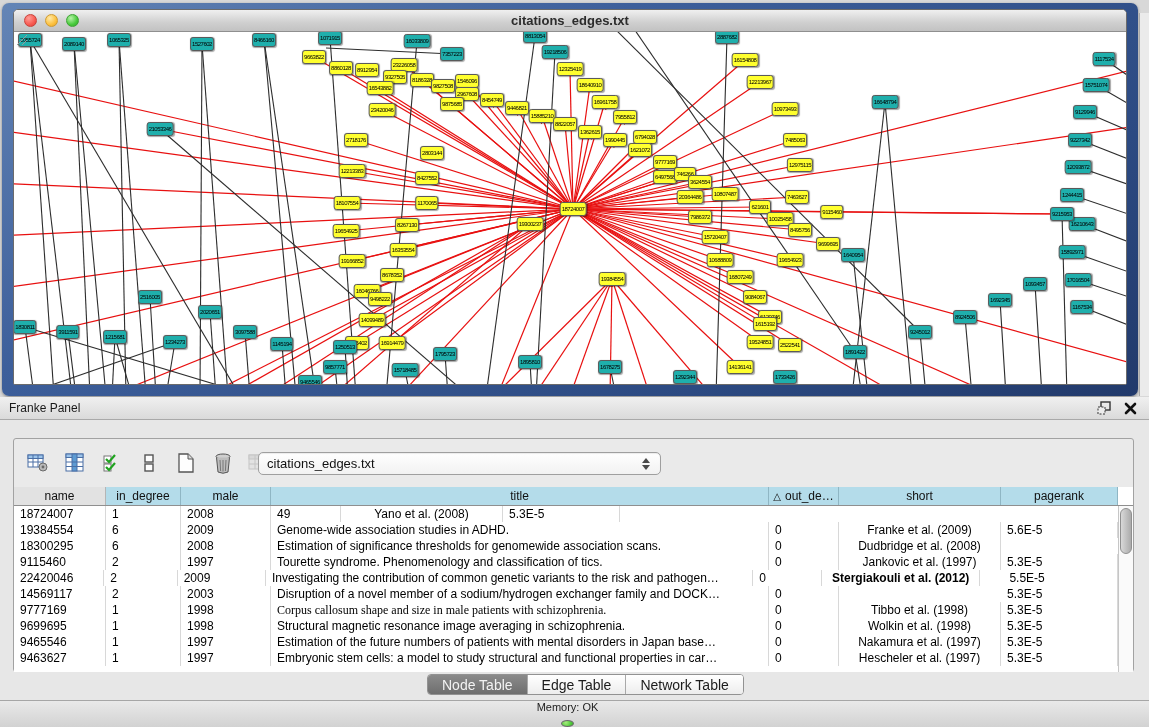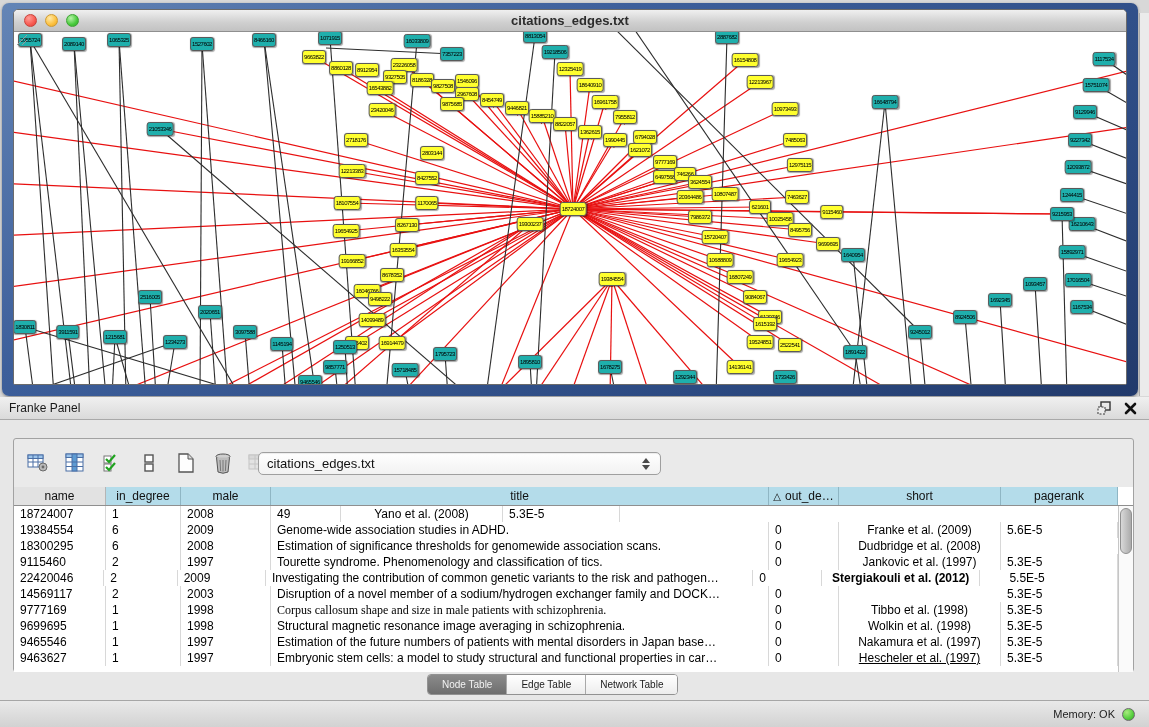--- a/index.html
+++ b/index.html
@@ -57,26 +57,26 @@
   .th.gray { background:#e2e2e2; border-right:1px solid #b5b5b5; }
   .tbl-rows { position:absolute; left:0; top:19px; width:1104px; height:160px; overflow:hidden; }
   .tr { display:flex; height:16px; }
   .td { font-size:12px; color:#000; line-height:16px; padding-left:6px; border-right:1px solid #d8d8d8; overflow:hidden; white-space:nowrap; }
   .td.center { text-align:center; padding-left:0; }
   .vscroll { position:absolute; right:0; top:19px; width:15px; height:166px; background:#fafafa; border-left:1px solid #c6c6c6; }
   .vthumb { position:absolute; left:1px; top:2px; width:12px; height:46px; border-radius:6px; border:1px solid #8f8f8f;
     background:linear-gradient(90deg,#d9d9d9,#ababab); }
 
   .tabs { position:absolute; left:427px; top:254px; height:21px; display:flex; border:1px solid #929292; border-radius:4px; overflow:hidden; background:#fff; }
-  .tab { font-size:10px; color:#1c1c1c; display:flex; align-items:center; justify-content:center; padding:0 14px; background:linear-gradient(#ffffff,#ededed); border-right:1px solid #a9a9a9; }
+  .tab { font-size:14px; color:#1c1c1c; display:flex; align-items:center; justify-content:center; padding:0 14px; background:linear-gradient(#ffffff,#ededed); border-right:1px solid #a9a9a9; }
   .tab:last-child { border-right:none; }
   .tab.active { background:linear-gradient(#8b8b8b,#6e6e6e); color:#f3f3f3; }
 
   .status-bar { position:absolute; left:0; top:700px; width:1149px; height:27px; background:linear-gradient(#e9e9e9,#d2d2d2);
-    border-top:1px solid #a6a6a6; display:flex; align-items:center; justify-content:flex-end; padding-right:14px; gap:7px; }
+    border-top:1px solid #a6a6a6; display:flex; align-items:center; justify-content:flex-end; padding-right:14px; gap:7px;flex-direction:column; }
   .status-bar .mem { font-size:11px; color:#222; }
   .mem-dot { width:13px; height:13px; border-radius:50%; background:radial-gradient(circle at 35% 30%,#a8eb7e,#54ce3e 60%,#3ba42c); border:1px solid #6a6a6a; }
 </style>
 </head>
 <body>
 
 <div class="screen">
 
   <div class="net-window">
     <div class="mac-window">
@@ -569,21 +569,21 @@
               <div class="td" style="width: 70px;">0</div>
               <div class="td center" style="width: 162px;">Nakamura et al. (1997)</div>
               <div class="td" style="width: 117px;">5.3E-5</div>
             </div>
             <div class="tr">
               <div class="td" style="width: 92px;">9463627</div>
               <div class="td" style="width: 75px;">1</div>
               <div class="td" style="width: 90px;">1997</div>
               <div class="td" style="width: 498px;">Embryonic stem cells: a model to study structural and functional properties in car…</div>
               <div class="td" style="width: 70px;">0</div>
-              <div class="td center" style="width: 162px; text-decoration: underline;">Hescheler et al. (1997)</div>
+              <div class="td center" style="width: 162px;">Hescheler et al. (1997)</div>
               <div class="td" style="width: 117px;">5.3E-5</div>
             </div>
           </div>
         <div class="vscroll">
           <div class="vthumb"></div>
         </div>
       </div>
     </div>
 
     <div class="tabs" id="tabs">

